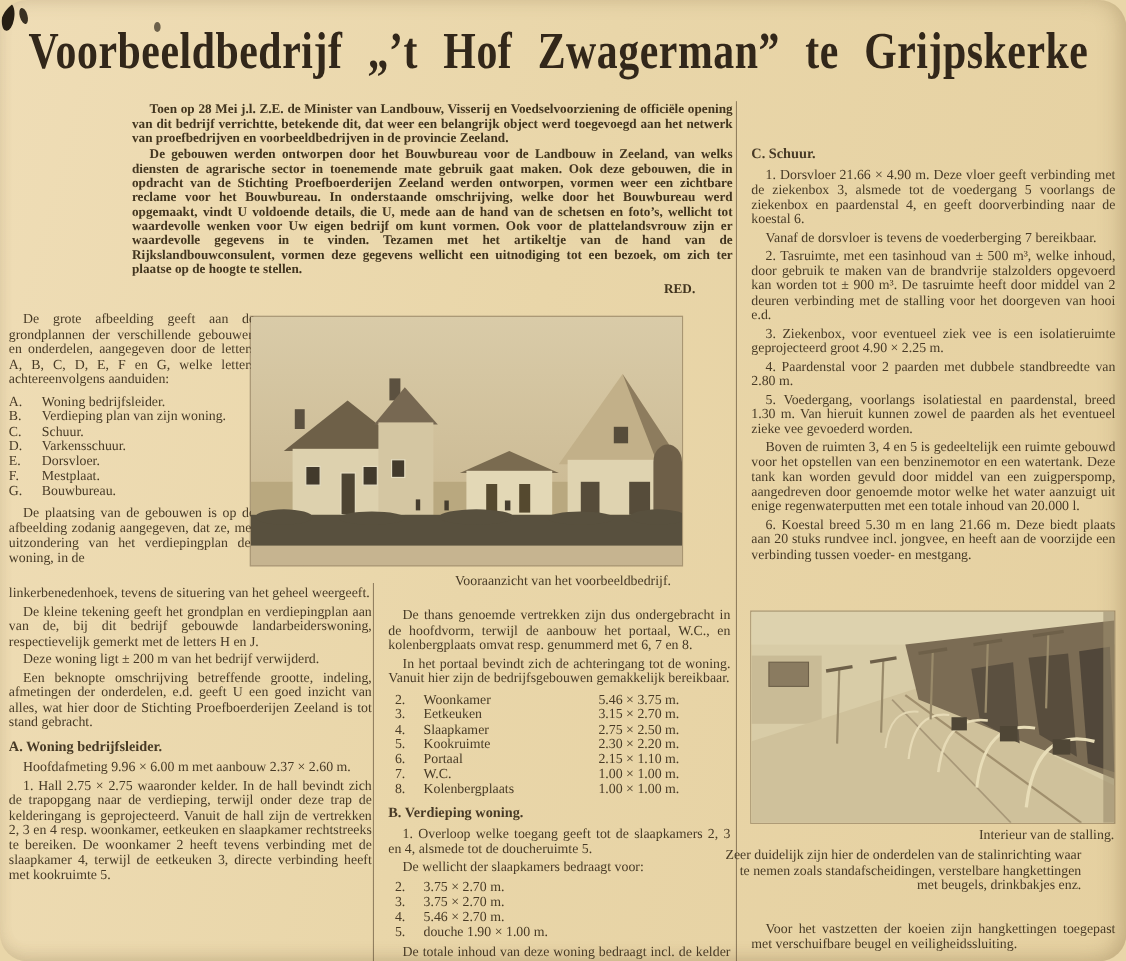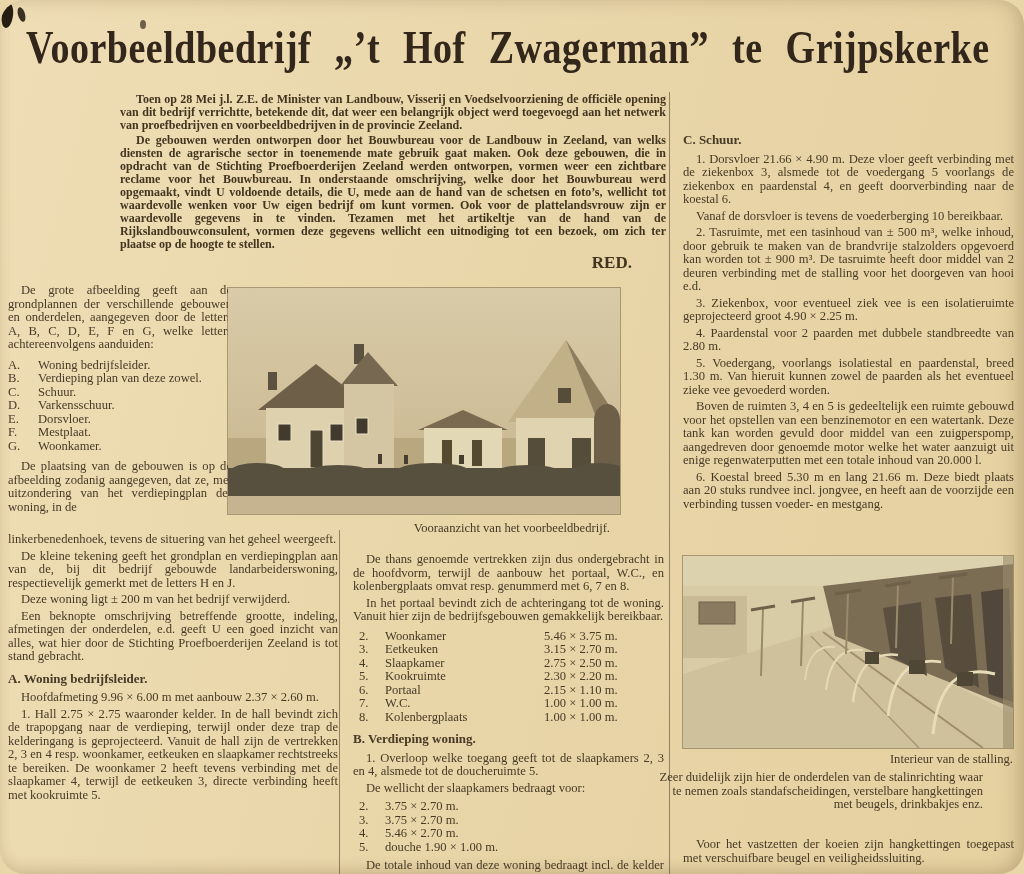--- a/index.html
+++ b/index.html
@@ -21,21 +21,21 @@
   .speck.s3{left:140px;top:20px;width:6px;height:9px;border-radius:50%;opacity:.65;}
   .title{
     position:absolute;left:26px;top:20px;width:975px;
     font-size:38px;font-weight:bold;color:#32271a;
     letter-spacing:.5px;word-spacing:13px;white-space:nowrap;
     transform:scaleY(1.24);transform-origin:top left;
   }
   .intro{position:absolute;left:120px;top:93px;width:546px;
     font-size:12px;line-height:13px;font-weight:bold;text-align:justify;color:#42351f;}
   .intro p{margin:0 0 2px;text-indent:16px;}
-  .signature{text-align:right;padding-right:34px;font-weight:bold;margin-top:5px;font-size:17px;}
+  .signature{text-align:right;padding-right:34px;font-weight:bold;margin-top:5px;font-size:12px;}
   .coltext{font-size:12.6px;line-height:13.5px;text-align:justify;}
   .coltext p{margin:0 0 3px;text-indent:13px;}
   .coltext p.noindent{text-indent:0;}
   .col1a{position:absolute;left:8px;top:284px;width:224px;height:246px;overflow:hidden;}
   .col1b{position:absolute;left:8px;top:533px;width:330px;height:341px;overflow:hidden;}
   .col2{position:absolute;left:353px;top:553px;width:311px;}
   .col3{position:absolute;left:683px;top:93px;width:331px;height:461px;overflow:hidden;margin-top:40px;}
   .col3-after{position:absolute;left:683px;top:838px;width:331px;height:36px;overflow:hidden;}
   .sec-head{font-weight:bold;font-size:13px;margin:8px 0 6px;text-align:left;}
   .sec-head.first{margin-top:0;}
@@ -85,41 +85,41 @@
 
   <div class="col1a coltext">
     <p>De grote afbeelding geeft aan de grondplannen der verschillende gebouwen en onderdelen, aangegeven door de letters A, B, C, D, E, F en G, welke letters achtereenvolgens aanduiden:</p>
     <div class="letters">
       <div class="lrow">
           <span class="k">A.</span>
           <span class="v">Woning bedrijfsleider.</span>
         </div>
       <div class="lrow">
           <span class="k">B.</span>
-          <span class="v">Verdieping plan van deze zowel.</span>
+          <span class="v">Verdieping plan van zijn woning.</span>
         </div>
       <div class="lrow">
           <span class="k">C.</span>
           <span class="v">Schuur.</span>
         </div>
       <div class="lrow">
           <span class="k">D.</span>
           <span class="v">Varkensschuur.</span>
         </div>
       <div class="lrow">
           <span class="k">E.</span>
           <span class="v">Dorsvloer.</span>
         </div>
       <div class="lrow">
           <span class="k">F.</span>
           <span class="v">Mestplaat.</span>
         </div>
       <div class="lrow">
           <span class="k">G.</span>
-          <span class="v">Woonkamer.</span>
+          <span class="v">Bouwbureau.</span>
         </div>
     </div>
     <p>De plaatsing van de gebouwen is op de afbeelding zodanig aangegeven, dat ze, met uitzondering van het verdiepingplan der woning, in de</p>
   </div>
 
   <div class="photo photo1">
     <svg width="392" height="226" viewBox="0 0 392 226">
       <defs>
         <linearGradient id="sky" x1="0" y1="0" x2="0" y2="1">
           <stop offset="0" stop-color="#d9cba8"></stop>
@@ -238,21 +238,21 @@
           <span class="num">5.</span>
           <span class="dm">douche 1.90 × 1.00 m.</span>
         </div>
     </div>
     <p>De totale inhoud van deze woning bedraagt incl. de kelder ± 365 m³.</p>
   </div>
 
   <div class="col3 coltext">
     <div class="sec-head first">C. Schuur.</div>
     <p>1. Dorsvloer 21.66 × 4.90 m. Deze vloer geeft verbinding met de ziekenbox 3, alsmede tot de voedergang 5 voorlangs de ziekenbox en paardenstal 4, en geeft doorverbinding naar de koestal 6.</p>
-    <p>Vanaf de dorsvloer is tevens de voederberging 10 bereikbaar.</p>
+    <p>Vanaf de dorsvloer is tevens de voederberging 7 bereikbaar.</p>
     <p>2. Tasruimte, met een tasinhoud van ± 500 m³, welke inhoud, door gebruik te maken van de brandvrije stalzolders opgevoerd kan worden tot ± 900 m³. De tasruimte heeft door middel van 2 deuren verbinding met de stalling voor het doorgeven van hooi e.d.</p>
     <p>3. Ziekenbox, voor eventueel ziek vee is een isolatieruimte geprojecteerd groot 4.90 × 2.25 m.</p>
     <p>4. Paardenstal voor 2 paarden met dubbele standbreedte van 2.80 m.</p>
     <p>5. Voedergang, voorlangs isolatiestal en paardenstal, breed 1.30 m. Van hieruit kunnen zowel de paarden als het eventueel zieke vee gevoederd worden.</p>
     <p>Boven de ruimten 3, 4 en 5 is gedeeltelijk een ruimte gebouwd voor het opstellen van een benzinemotor en een watertank. Deze tank kan worden gevuld door middel van een zuigperspomp, aangedreven door genoemde motor welke het water aanzuigt uit enige regenwaterputten met een totale inhoud van 20.000 l.</p>
     <p>6. Koestal breed 5.30 m en lang 21.66 m. Deze biedt plaats aan 20 stuks rundvee incl. jongvee, en heeft aan de voorzijde een verbinding tussen voeder- en mestgang.</p>
   </div>
 
   <div class="photo photo2">
     <svg width="330" height="192" viewBox="0 0 330 192">

